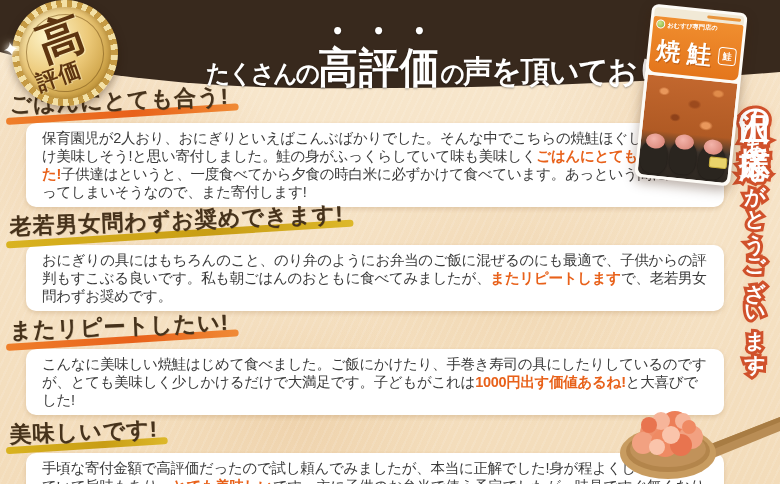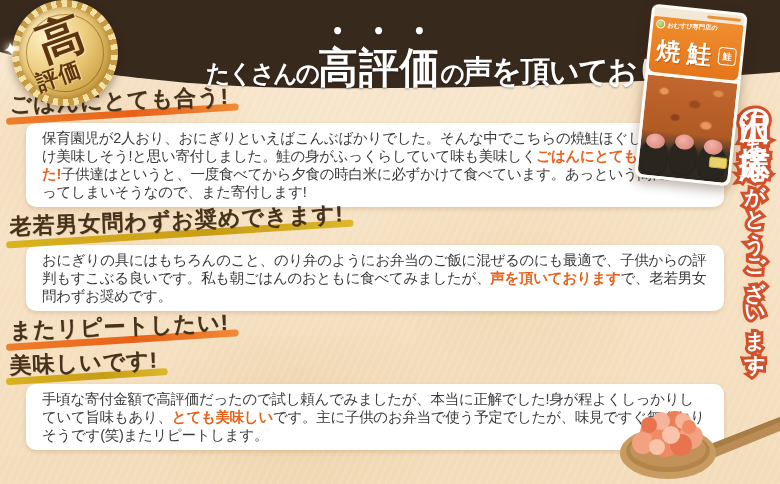--- a/index.html
+++ b/index.html
@@ -172,29 +172,32 @@
         <p><span>保育園児が2人おり、おにぎりといえばこんぶばかりでした。そんな中でこちらの焼鮭ほぐし身を見つけ美味しそう!と思い寄付しました。鮭の身がふっくらしていて味も美味しく</span><span class="hl">ごはんにとても合いました!</span><span>子供達はというと、一度食べてから夕食の時白米に必ずかけて食べています。あっという間に終わってしまいそうなので、また寄付します!</span></p>
       </div>
     </section>
 
     <section>
       <h2 class="rv-h">
         <span class="txt">老若男女問わずお奨めできます!</span>
         <span class="ul ul-gold"></span>
       </h2>
       <div class="card">
-        <p><span>おにぎりの具にはもちろんのこと、のり弁のようにお弁当のご飯に混ぜるのにも最適で、子供からの評判もすこぶる良いです。私も朝ごはんのおともに食べてみましたが、</span><span class="hl">声を頂いております</span><span>で、老若男女問わずお奨めです。</span></p>
+        <p><span>おにぎりの具にはもちろんのこと、のり弁のようにお弁当のご飯に混ぜるのにも最適で、子供からの評判もすこぶる良いです。私も朝ごはんのおともに食べてみましたが、</span><span class="hl">またリピートします</span><span>で、老若男女問わずお奨めです。</span></p>
       </div>
     </section>
 
     <section>
       <h2 class="rv-h">
         <span class="txt">またリピートしたい!</span>
         <span class="ul ul-orange"></span>
       </h2>
+      <div class="card">
+        <p><span>こんなに美味しい焼鮭はじめて食べました。ご飯にかけたり、手巻き寿司の具にしたりしているのですが、とても美味しく少しかけるだけで大満足です。子どもがこれは</span><span class="hl">1000円出す価値あるね!</span><span>と大喜びでした!</span></p>
+      </div>
     </section>
 
     <section>
       <h2 class="rv-h">
         <span class="txt">美味しいです!</span>
         <span class="ul ul-gold"></span>
       </h2>
       <div class="card">
         <p><span>手頃な寄付金額で高評価だったので試し頼んでみましたが、本当に正解でした!身が程よくしっかりしていて旨味もあり、</span><span class="hl">とても美味しい</span><span>です。主に子供のお弁当で使う予定でしたが、味見ですぐ無くなりそうです(笑)またリピートします。</span></p>
       </div>

